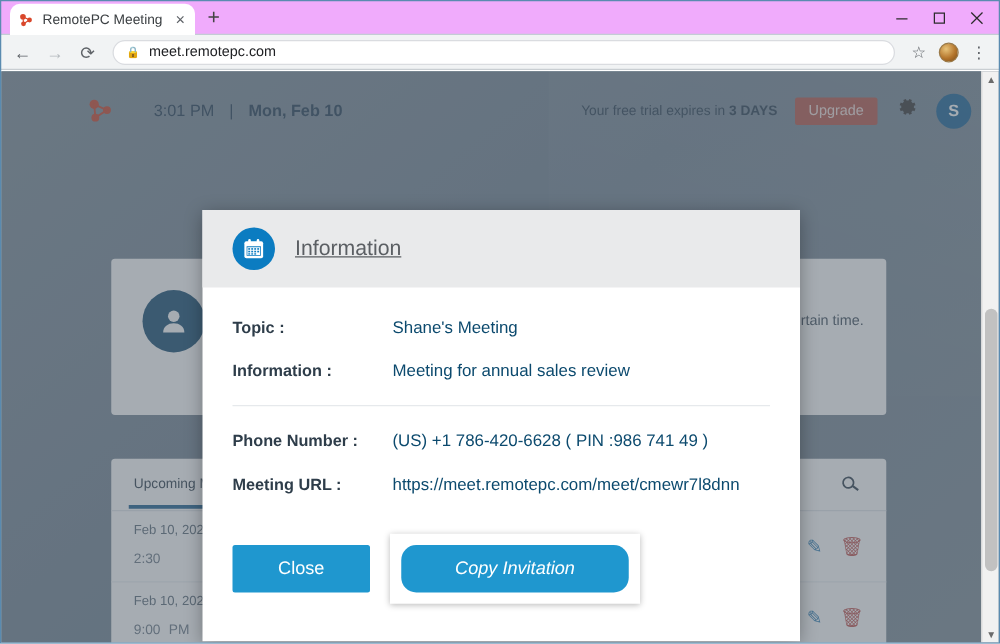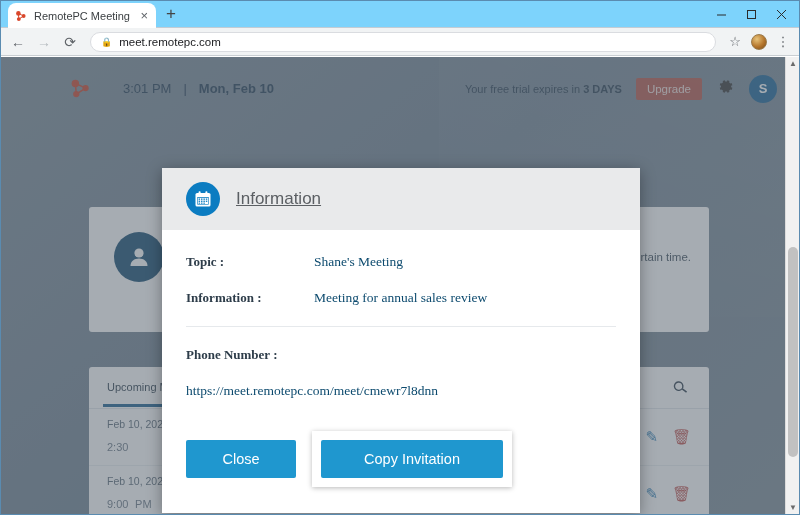--- a/index.html
+++ b/index.html
@@ -6,21 +6,21 @@
   html, body {
     width: 800px; height: 515px;
     font-family: "Liberation Sans", sans-serif;
     overflow: hidden; background: #fff;
   }
   #app { position: relative; width: 800px; height: 515px; }
 
   
   .titlebar {
     position: absolute; left: 0; top: 0; width: 800px; height: 28px;
-    background: #7dd3fc; border-bottom: 1px solid #c3ccd4;
+    background: #f0abfc; border-bottom: 1px solid #c3ccd4;
     display: flex; align-items: flex-end;
   }
   .win-border { position:absolute; left:0; top:0; width:800px; height:515px;
     border: 1px solid #5a8bb0; pointer-events:none; z-index:60; }
   .tab {
     margin-left: 8px; width: 148px; height: 25px;
     background: #fff; border-radius: 8px 8px 0 0;
     display: flex; align-items: center; padding: 0 6px; gap: 6px;
     position: relative; top: 1px;
   }
@@ -162,38 +162,38 @@
   .modal-head {
     height: 62px; background: #e9eaeb; display: flex; align-items: center;
     padding: 0 0 0 24px; gap: 16px;
   }
   .cal-circle {
     width: 34px; height: 34px; border-radius: 50%; background: #0b7cc1;
     display: flex; align-items: center; justify-content: center;
   }
   .modal-title { font-size: 17px; color: #5b5f63; text-decoration: underline; }
   .modal-body { padding: 24px 24px 0 24px; }
-  .frow { display: flex; margin-bottom: 20px; align-items: flex-end; font-family: Liberation Serif, serif; }
+  .frow { display: flex; margin-bottom: 20px; align-items: flex-end; }
   .flabel { width: 128px; font-size: 13px; font-weight: bold; color: #2e3d4a; flex: none; }
   .fvalue { font-size: 13.5px; color: #0c4a6e; }
   .divider { height: 1px; background: #e6e9ec; margin: 2px 0 20px 0; }
   .modal-actions {
     display: flex; align-items: center; padding: 12px 24px 0 24px; gap: 0;
   }
   .btn-close {
     background: #1f97cf; color: #fff; border: none; font-size: 14.5px;
     padding: 11px 0; width: 110px; border-radius: 2px;
   }
   .focus-wrap {
     background: #fff; padding: 9px; margin-left: 16px;
     box-shadow: 0 1px 5px rgba(0,0,0,0.28);
   }
   .btn-copy {
     background: #1f97cf; color: #fff; border: none; font-size: 14.5px;
-    padding: 11px 16px; width: 182px; border-radius: 2px;
+    padding: 11px 16px; width: 182px; border-radius: 12px; font-style: italic;
   }
 
   
   .scrollbar {
     position: absolute; right: 1px; top: 57px; width: 14px; height: 457px;
     background: #f1f1f1; border-left: 1px solid #dcdcdc; z-index: 40;
   }
   .scroll-thumb {
     position: absolute; left: 2px; top: 190px; width: 10px; height: 210px;
     background: #c1c1c1; border-radius: 5px;
@@ -364,22 +364,24 @@
           <div class="flabel">Topic :</div>
           <div class="fvalue">Shane's Meeting</div>
         </div>
         <div class="frow">
           <div class="flabel">Information :</div>
           <div class="fvalue">Meeting for annual sales review</div>
         </div>
         <div class="divider"></div>
         <div class="frow">
           <div class="flabel">Phone Number :</div>
+          <div class="fvalue">(US) +1 786-420-6628 ( PIN :986 741 49 )</div>
         </div>
         <div class="frow">
+          <div class="flabel">Meeting URL :</div>
           <div class="fvalue">https://meet.remotepc.com/meet/cmewr7l8dnn</div>
         </div>
       </div>
 
       <div class="modal-actions">
         <button class="btn-close">Close</button>
         <div class="focus-wrap">
           <button class="btn-copy">Copy Invitation</button>
         </div>
       </div>

